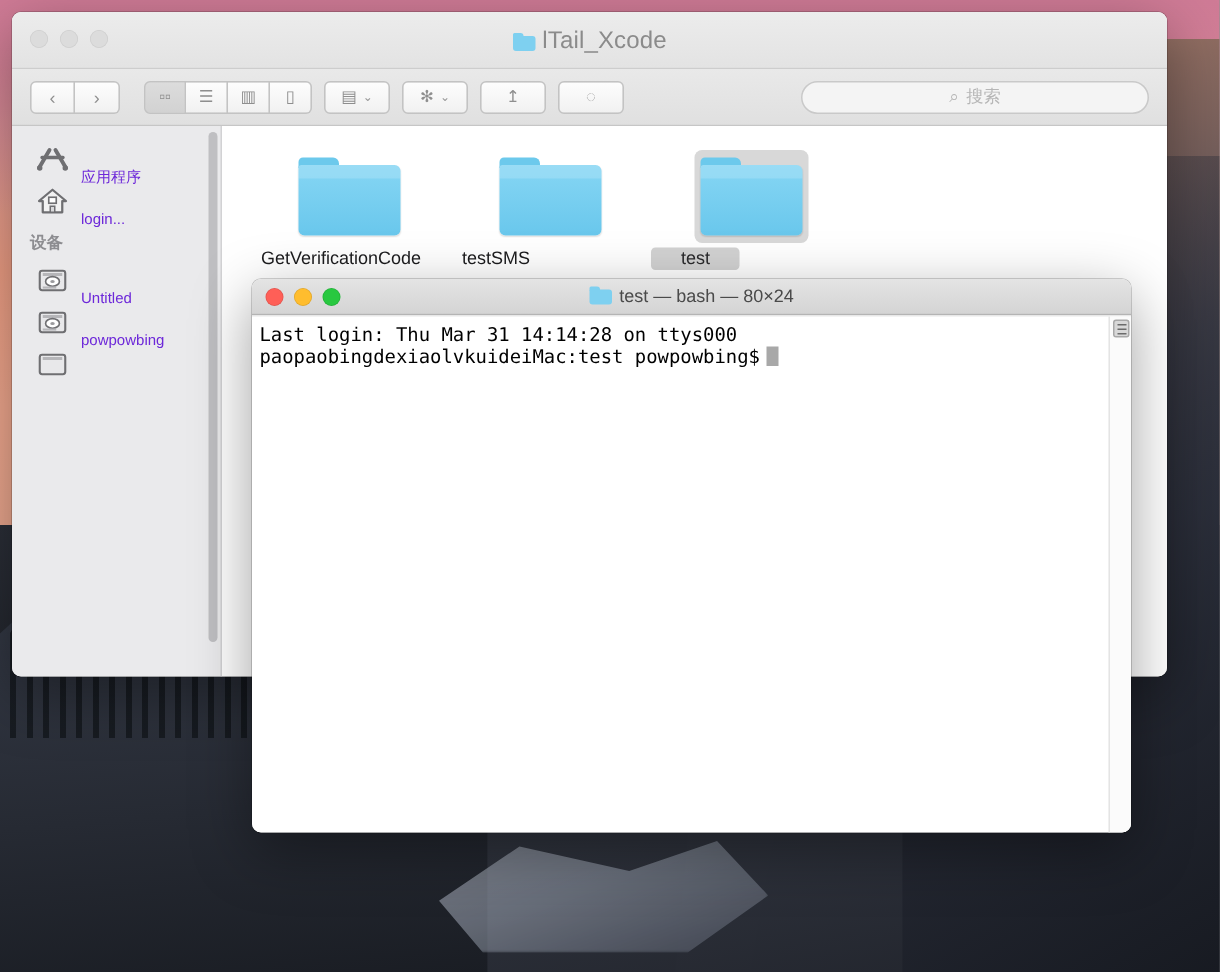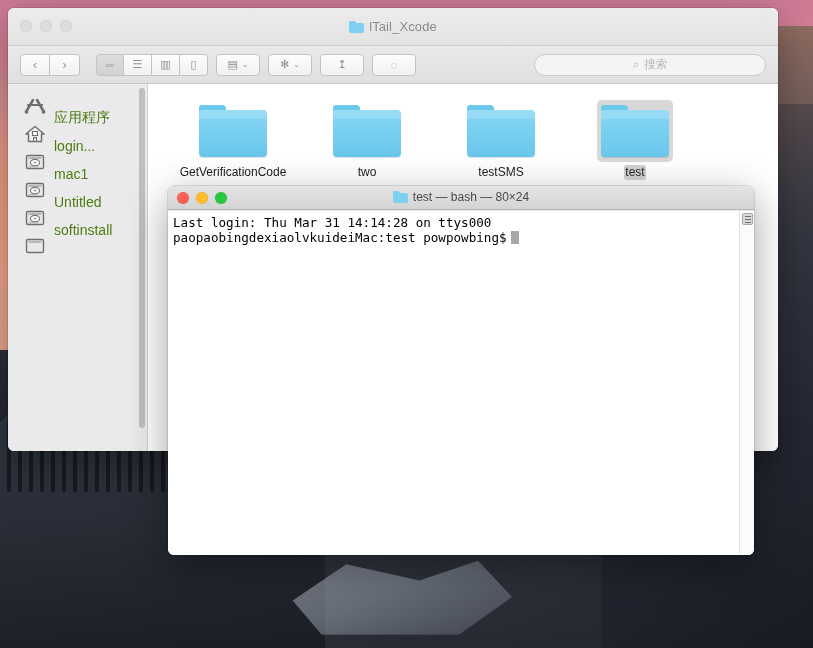--- a/index.html
+++ b/index.html
@@ -79,21 +79,21 @@
   .f-titlebar{
     height:38px; position:relative;
     background:linear-gradient(180deg,#ececec 0%,#e3e3e3 100%);
     border-bottom:.5px solid #cdcdcd;
   }
   .lights { position:absolute; left:12px; top:12px; display:flex; gap:8px; }
   .light { width:12px; height:12px; border-radius:50%; }
   .f-light { background:#dcdcdc; box-shadow:inset 0 0 0 .5px #cfcfcf; }
   .f-title {
     position:absolute; left:0; right:0; top:11px; text-align:center;
-    font-size:13px; color:#8b8b8b; letter-spacing:.1px;
+    font-size:16px; color:#8b8b8b; letter-spacing:.1px;
     display:flex; align-items:center; justify-content:center; gap:5px;
   }
   .mini-folder{ width:15px; height:12px; position:relative; display:inline-block; }
   .mini-folder:before{content:"";position:absolute;left:0;top:2px;width:15px;height:10px;
     background:#7ed0f0;border-radius:1px 2px 2px 2px;}
   .mini-folder:after{content:"";position:absolute;left:0;top:0px;width:7px;height:3px;
     background:#7ed0f0;border-radius:1px 2px 0 0;}
 
   .f-toolbar{
     height:38px; position:relative;
@@ -124,44 +124,44 @@
   }
 
   .f-body{ display:flex; height:calc(100% - 76px); }
   .f-sidebar{
     width:140px; background:#eaeaec; border-right:.5px solid #d2d2d4;
     padding-top:8px; font-size:12.5px; color:#3d3d3f; overflow:hidden;
     position:relative;
   }
   .sb-head{ padding:6px 10px 4px 12px; font-size:11px; color:#8d8d91; font-weight:bold; }
   .sb-item{ display:flex; align-items:center; gap:8px; padding:4px 8px 4px 16px; height:28px; }
-  .sb-label{ font-size:14px; color:#4d7c0f; white-space:nowrap; overflow:hidden;margin-top:24px; }
+  .sb-label{ font-size:10px; color:#6d28d9; white-space:nowrap; overflow:hidden;margin-top:24px; }
   .sb-eject{ margin-left:auto; color:#7a7a7e; font-size:11px; }
   .sb-icon{ width:22px; height:20px; flex:none; position:relative; }
   .sb-scroll{ position:absolute; right:2px; top:4px; width:6px; height:340px;
               border-radius:3px; background:#bfbfc2; }
 
   .f-content{ flex:1; background:#fff; position:relative; }
   .icon-grid{ display:flex; padding:14px 0 0 18px; gap:0; }
-  .file-cell{ width:134px; text-align:center; padding-top:2px; }
+  .file-cell{ width:134px; text-align:left; padding-top:2px; }
   .file-icon-wrap{ width:76px; height:62px; margin:0 auto; border-radius:5px;
                    display:flex; align-items:center; justify-content:center; }
   .file-cell.selected .file-icon-wrap{ background:#d8d8d8; }
   .folder{ width:68px; height:52px; position:relative; }
   .folder .tab{ position:absolute; left:0; top:0; width:27px; height:7px;
       background:#6cc9ec; border-radius:3px 4px 0 0; }
   .folder .body{ position:absolute; left:0; top:5px; width:68px; height:47px;
       background:linear-gradient(180deg,#86d6f4 0%,#69c7ec 100%);
       border-radius:2px 4px 4px 4px; box-shadow:0 1px 1px rgba(0,0,0,.12); }
   .folder .body:after{content:"";position:absolute;left:0;top:0;width:100%;height:9px;
       background:rgba(255,255,255,.16);border-radius:2px 4px 0 0;}
   .file-name{ font-size:12px; color:#1c1c1e; line-height:15px; margin-top:3px;
               word-wrap:break-word; padding:0 8px; }
   .file-cell.selected .file-name{ background:#d2d2d2; display:inline-block;
-              border-radius:3px; padding:0 1px; color:#2a2a2c; }
+              border-radius:3px; padding:0 20px; color:#2a2a2c; }
 
   
   #terminal { left:168px; top:186px; width:586px; height:369px; background:#fff; }
   .t-titlebar{
     height:24px; position:relative;
     background:linear-gradient(180deg,#e4e4e4 0%,#d4d4d4 100%);
     border-bottom:.5px solid #b4b4b4;
   }
   .t-titlebar .lights{ left:9px; top:6px; gap:7px; }
   .t-light{ width:12px; height:12px; border-radius:50%; }
@@ -273,59 +273,48 @@
         <span class="sb-icon">
           <svg width="22" height="20" viewBox="0 0 22 20">
             <path d="M11 2.5 L20 10 L17.5 10 L17.5 17.5 L4.5 17.5 L4.5 10 L2 10 Z" fill="#f2f2f2" stroke="#6f6f72" stroke-width="1.5" stroke-linejoin="round"></path>
             <rect x="8.5" y="7.5" width="5" height="4" fill="#fff" stroke="#6f6f72" stroke-width="1.1"></rect>
             <rect x="9.5" y="13.5" width="3" height="4" fill="#d9d9db" stroke="#6f6f72" stroke-width="1"></rect>
           </svg>
         </span>
         <span class="sb-label">login...</span>
       </div>
 
+      <div class="sb-head">设备</div>
+
 
 
       <div class="sb-item">
         <span class="sb-icon">
           <svg width="22" height="20" viewBox="0 0 22 20">
             <rect x="2.5" y="3.5" width="17" height="13" rx="1.6" fill="#e8e8ea" stroke="#6f6f72" stroke-width="1.4"></rect>
             <rect x="4.5" y="5" width="13" height="2" fill="#b6b6b9"></rect>
             <ellipse cx="11" cy="10.6" rx="4.6" ry="3.2" fill="#fff" stroke="#6f6f72" stroke-width="1.1"></ellipse>
             <ellipse cx="11" cy="10.6" rx="1.5" ry="1" fill="#9b9b9e"></ellipse>
             <rect x="4.5" y="14" width="9" height="1.4" fill="#b6b6b9"></rect>
           </svg>
         </span>
-        <span class="sb-label">mac1</span>
+        <span class="sb-label">Untitled</span>
       </div>
 
       <div class="sb-item">
         <span class="sb-icon">
           <svg width="22" height="20" viewBox="0 0 22 20">
             <rect x="2.5" y="3.5" width="17" height="13" rx="1.6" fill="#e8e8ea" stroke="#6f6f72" stroke-width="1.4"></rect>
             <rect x="4.5" y="5" width="13" height="2" fill="#b6b6b9"></rect>
             <ellipse cx="11" cy="10.6" rx="4.6" ry="3.2" fill="#fff" stroke="#6f6f72" stroke-width="1.1"></ellipse>
             <ellipse cx="11" cy="10.6" rx="1.5" ry="1" fill="#9b9b9e"></ellipse>
             <rect x="4.5" y="14" width="9" height="1.4" fill="#b6b6b9"></rect>
           </svg>
         </span>
-        <span class="sb-label">Untitled</span>
-      </div>
-
-      <div class="sb-item">
-        <span class="sb-icon">
-          <svg width="22" height="20" viewBox="0 0 22 20">
-            <rect x="2.5" y="3.5" width="17" height="13" rx="1.6" fill="#e8e8ea" stroke="#6f6f72" stroke-width="1.4"></rect>
-            <rect x="4.5" y="5" width="13" height="2" fill="#b6b6b9"></rect>
-            <ellipse cx="11" cy="10.6" rx="4.6" ry="3.2" fill="#fff" stroke="#6f6f72" stroke-width="1.1"></ellipse>
-            <ellipse cx="11" cy="10.6" rx="1.5" ry="1" fill="#9b9b9e"></ellipse>
-            <rect x="4.5" y="14" width="9" height="1.4" fill="#b6b6b9"></rect>
-          </svg>
-        </span>
-        <span class="sb-label">softinstall</span>
+        <span class="sb-label">powpowbing</span>
       </div>
 
 
       <div class="sb-item">
         <span class="sb-icon">
           <svg width="22" height="20" viewBox="0 0 22 20">
             <rect x="2.5" y="3.5" width="17" height="13" rx="1.6" fill="#e8e8ea" stroke="#6f6f72" stroke-width="1.4"></rect>
             <rect x="4.5" y="5" width="13" height="2" fill="#b6b6b9"></rect>
           </svg>
         </span>
@@ -340,29 +329,20 @@
         <div class="file-cell">
           <div class="file-icon-wrap">
             <div class="folder">
               <div class="tab"></div>
                 <div class="body"></div>
             </div>
           </div>
           <div class="file-name">GetVerificationCode</div>
         </div>
 
-        <div class="file-cell">
-          <div class="file-icon-wrap">
-            <div class="folder">
-              <div class="tab"></div>
-                <div class="body"></div>
-            </div>
-          </div>
-          <div class="file-name">two</div>
-        </div>
 
         <div class="file-cell">
           <div class="file-icon-wrap">
             <div class="folder">
               <div class="tab"></div>
                 <div class="body"></div>
             </div>
           </div>
           <div class="file-name">testSMS</div>
         </div>

